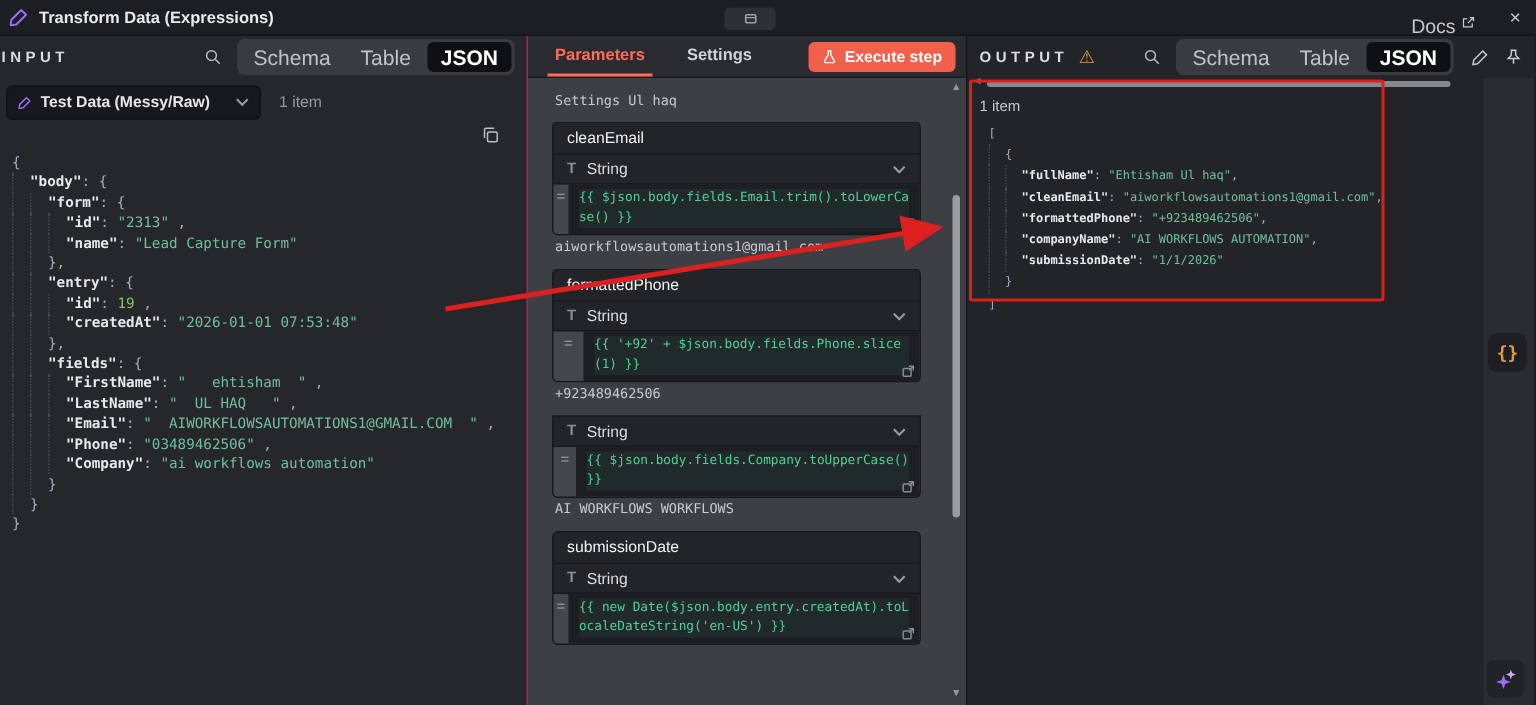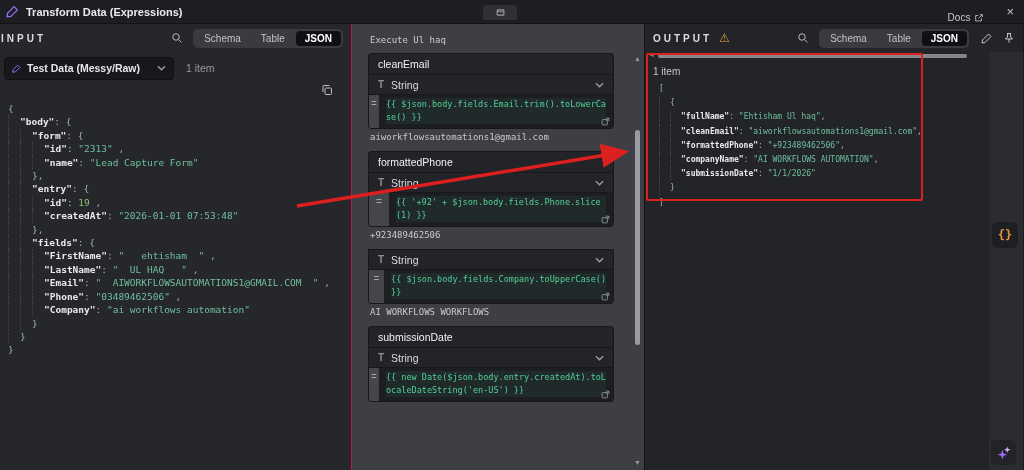--- a/index.html
+++ b/index.html
@@ -6,40 +6,40 @@
   html,body { width:1024px; height:470px; overflow:hidden; background:#1b1c1f;
               font-family:"Liberation Sans", sans-serif; }
   .app { position:relative; width:1024px; height:470px; color:#d8d9de; }
 
   
   .titlebar { height:24px; background:#1d1e22; display:flex; align-items:center;
               padding:0 10px 0 6px; border-bottom:1px solid #121316; }
   .node-icon { width:13px; height:13px; margin-right:7px; }
   .tb-title { font-size:11px; font-weight:bold; color:#e9e9ee; }
   .tb-spacer { flex:1; }
-  .docs-link { display:flex; align-items:flex-end; gap:4px; font-size:10px; color:#c7c8cd; margin-right:22px; cursor:pointer;margin-top:12px; }
+  .docs-link { display:flex; align-items:flex-start; gap:4px; font-size:13px; color:#c7c8cd; margin-right:22px; cursor:pointer;margin-top:12px; }
   .close-btn { font-size:13px; color:#c7c8cd; cursor:pointer; line-height:1; }
 
   
   .panels { display:flex; height:446px; }
   section { position:relative; height:100%; }
   .input-panel  { width:352px; background:#26272b; border-right:1px solid #be185d; overflow:hidden; }
   .params-panel { width:293px; background:#3e3f44; border-right:1px solid #141417; overflow:hidden; }
   .output-panel { width:378px; background:#232428; overflow:hidden; }
 
   
   .panel-head { height:28px; display:flex; align-items:center; padding:0 8px; }
   .panel-title { font-size:10px; font-weight:bold; letter-spacing:3px; color:#dcdde2; white-space:nowrap; }
   .input-panel .panel-title { margin-left:-7px; }  
   .head-spacer { flex:1; }
   .icon-btn { display:flex; align-items:center; justify-content:center; cursor:pointer; }
   .search-icon { margin:0 10px; }
 
   .pillgroup { display:flex; background:#3a3b41; border-radius:5px; padding:2px; gap:2px; }
-  .pill { font-size:10px; color:#c2c3c8; padding:2px 9px; border-radius:4px; cursor:pointer; white-space:nowrap; }
+  .pill { font-size:14px; color:#c2c3c8; padding:2px 9px; border-radius:4px; cursor:pointer; white-space:nowrap; }
   .pill.active { background:#0f1013; color:#ffffff; font-weight:bold; }
 
   
   .source-row { display:flex; align-items:center; padding:4px 8px 2px 4px; height:30px; }
   .source-select { display:flex; align-items:center; gap:6px; width:170px; height:23px;
                    background:#17181b; border:1px solid #101114; border-radius:4px; padding:0 7px; cursor:pointer; }
   .source-label { font-size:10.5px; color:#e7e7eb; font-weight:bold; flex:1; white-space:nowrap; overflow:hidden; }
   .item-count { font-size:10.5px; color:#97989e; margin-left:12px; }
   .copy-row { display:flex; justify-content:flex-end; padding-right:18px; height:16px; }
 
@@ -191,23 +191,33 @@
           <div class="jline"><span class="ig"></span><span class="ig"></span><span class="ig"></span><span class="tk-k">"Email"</span><span class="tk-p">: </span><span class="tk-s">"  AIWORKFLOWSAUTOMATIONS1@GMAIL.COM  "</span><span class="tk-p"> ,</span></div>
           <div class="jline"><span class="ig"></span><span class="ig"></span><span class="ig"></span><span class="tk-k">"Phone"</span><span class="tk-p">: </span><span class="tk-s">"03489462506"</span><span class="tk-p"> ,</span></div>
           <div class="jline"><span class="ig"></span><span class="ig"></span><span class="ig"></span><span class="tk-k">"Company"</span><span class="tk-p">: </span><span class="tk-s">"ai workflows automation"</span></div>
           <div class="jline"><span class="ig"></span><span class="ig"></span><span class="tk-p">}</span></div>
           <div class="jline"><span class="ig"></span><span class="tk-p">}</span></div>
           <div class="jline"><span class="tk-p">}</span></div>
         </div>
     </section>
 
     <section class="params-panel">
+      <div class="params-tabbar">
+          <span class="ptab active">Parameters</span>
+          <span class="ptab">Settings</span>
+          <button class="exec-btn">
+            <svg width="10" height="10" viewBox="0 0 24 24">
+              <path d="M9 2h6M10 2v6L4.8 17.5A2 2 0 0 0 6.6 21h10.8a2 2 0 0 0 1.8-3.5L14 8V2" fill="none" stroke="#fff" stroke-width="2.2"></path>
+            </svg>
+            <span>Execute step</span>
+          </button>
+        </div>
       <div class="params-content">
           <div class="partial-card">
-            <div class="fprev">Execute Ul haq</div>
+            <div class="fprev">Settings Ul haq</div>
           </div>
           <div class="field-card">
             <div class="fname">cleanEmail</div>
             <div class="ftype">
               <span class="ticon">T</span>
               <span class="tlabel">String</span>
               <svg width="9" height="6" viewBox="0 0 10 6">
                 <path d="M1 1l4 4 4-4" fill="none" stroke="#9a9ba1" stroke-width="1.6"></path>
               </svg>
             </div>

